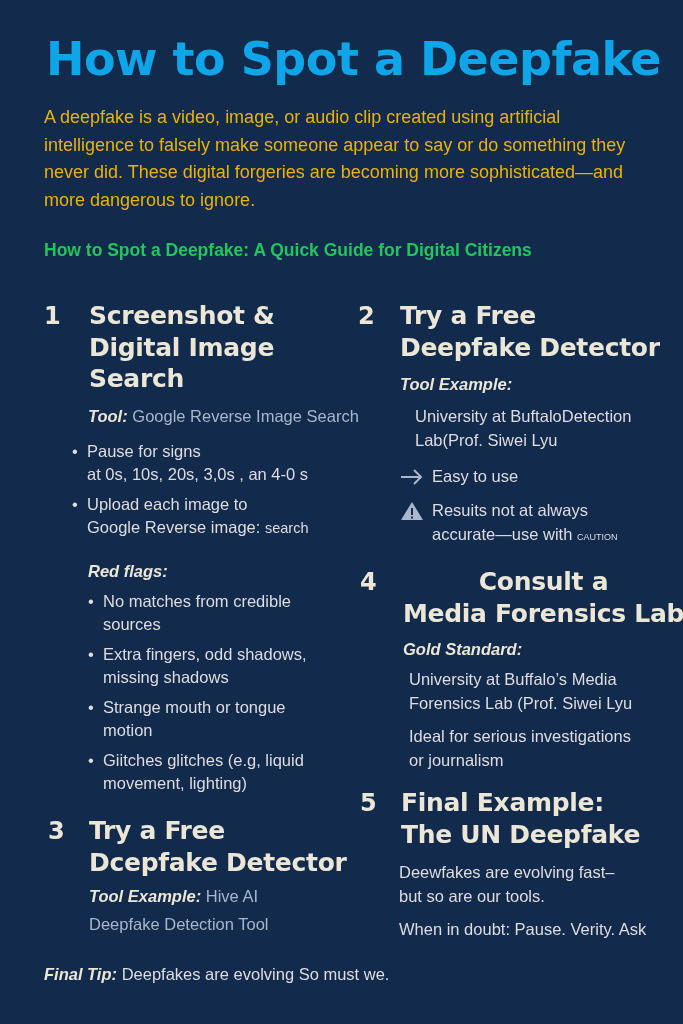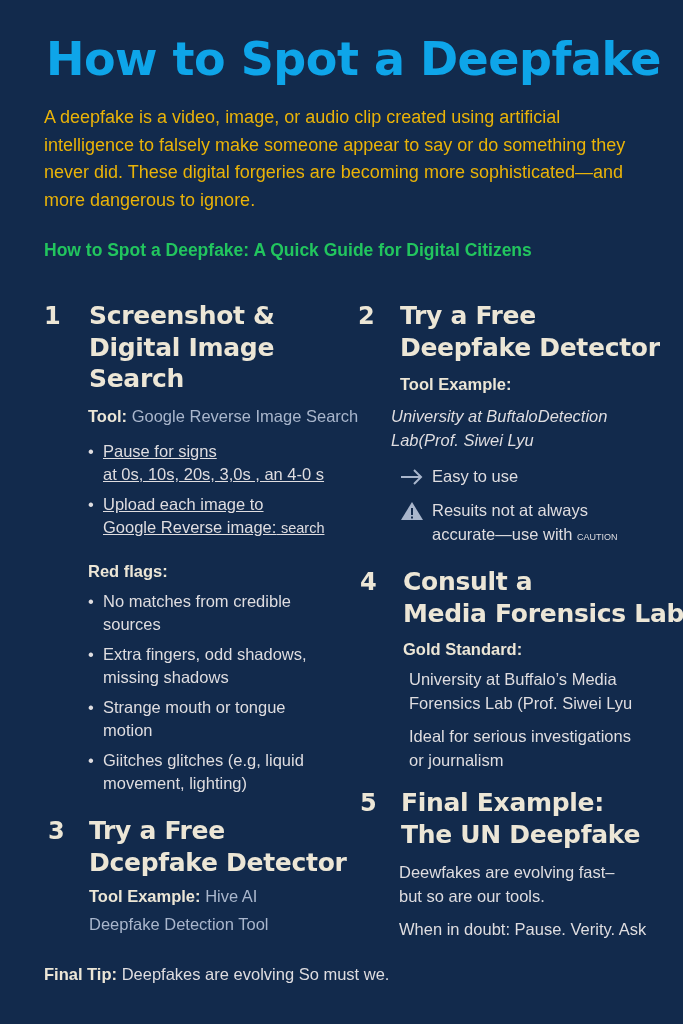--- a/index.html
+++ b/index.html
@@ -29,21 +29,21 @@
     position: absolute; left: 0; top: 0;
     font-family: "DejaVu Sans", sans-serif;
     font-size: 24px; font-weight: bold; color: #ece6d6;
   }
   .step-title {
     position: absolute; left: 45px; top: -2px;
     font-family: "DejaVu Sans", sans-serif;
     font-size: 25px; font-weight: bold; line-height: 31.5px; color: #ece6d6;
     white-space: nowrap; letter-spacing: -0.3px;
   }
-  .label { font-weight: bold; color: #ece6d6; font-size: 16.5px; }
+  .label { font-weight: bold; color: #ece6d6; font-size: 16.5px; font-style: italic; }
   .accent { color: #a9b6cc; }
   .line { position: absolute; font-size: 16.5px; line-height: 23.5px; white-space: nowrap; }
   .bullet-list { position: absolute; margin: 0; padding: 0; list-style: none; }
   .bullet-list li {
     position: relative; padding-left: 15px; font-size: 16.5px;
     line-height: 23px; margin-bottom: 7px; white-space: nowrap;
   }
   .bullet-list li::before {
     content: "•"; position: absolute; left: 0; top: 0; color: #dfdde0;
   }
@@ -68,21 +68,21 @@
   <div class="step-num">1</div>
   <div class="step-title">
     <div>Screenshot &amp;</div>
     <div>Digital Image</div>
     <div>Search</div>
   </div>
   <div class="line" style="left:44px; top:103px;">
     <span class="label">Tool:</span>
     <span class="accent">Google Reverse Image Search</span>
   </div>
-  <ul class="bullet-list" style="left:44px; top:138px;text-decoration:underline;">
+  <ul class="bullet-list" style="left:28px; top:138px;">
     <li>
       <div>Pause for signs</div>
       <div>at 0s, 10s, 20s, 3,0s , an 4-0 s</div>
     </li>
     <li>
       <div>Upload each image to</div>
       <div><span>Google Reverse image:</span> <span class="small">search</span></div>
     </li>
   </ul>
   <div class="line" style="left:44px; top:258px;">
@@ -110,21 +110,21 @@
 
 <section class="step" style="left:358px; top:302px; width:320px; height:250px;">
   <div class="step-num">2</div>
   <div class="step-title" style="left:42px;">
     <div>Try a Free</div>
     <div>Deepfake Detector</div>
   </div>
   <div class="line" style="left:42px; top:71px;">
     <span class="label">Tool Example:</span>
   </div>
-  <div class="line" style="left:33px; top:103px;font-style:italic;">
+  <div class="line" style="left:57px; top:103px;">
     <div>University at BuftaloDetection</div>
     <div>Lab(Prof. Siwei Lyu</div>
   </div>
   <div class="icon-line" style="left:42px; top:163px; padding-left:32px;">
     <svg class="icon" viewBox="0 0 24 20">
       <path d="M1 10 H21 M14 3 L21 10 L14 17" stroke="#a9b6cc" stroke-width="2" fill="none"></path>
     </svg>
     <span>Easy to use</span>
   </div>
   <div class="icon-line" style="left:42px; top:197px; padding-left:32px;">
@@ -145,21 +145,21 @@
     <div>Dcepfake Detector</div>
   </div>
   <div class="line" style="left:41px; top:68px;">
     <div><span class="label">Tool Example:</span> <span class="accent">Hive AI</span></div>
     <div class="accent" style="margin-top:4px;">Deepfake Detection Tool</div>
   </div>
 </section>
 
 <section class="step" style="left:360px; top:568px; width:320px; height:210px;">
   <div class="step-num">4</div>
-  <div class="step-title" style="left:43px;">
+  <div class="step-title" style="left:43px;text-align:center;">
     <div>Consult a</div>
     <div>Media Forensics Lab</div>
   </div>
   <div class="line" style="left:43px; top:70px;">
     <span class="label">Gold Standard:</span>
   </div>
   <div class="line" style="left:49px; top:100px;">
     <div>University at Buffalo’s Media</div>
     <div>Forensics Lab (Prof. Siwei Lyu</div>
   </div>

